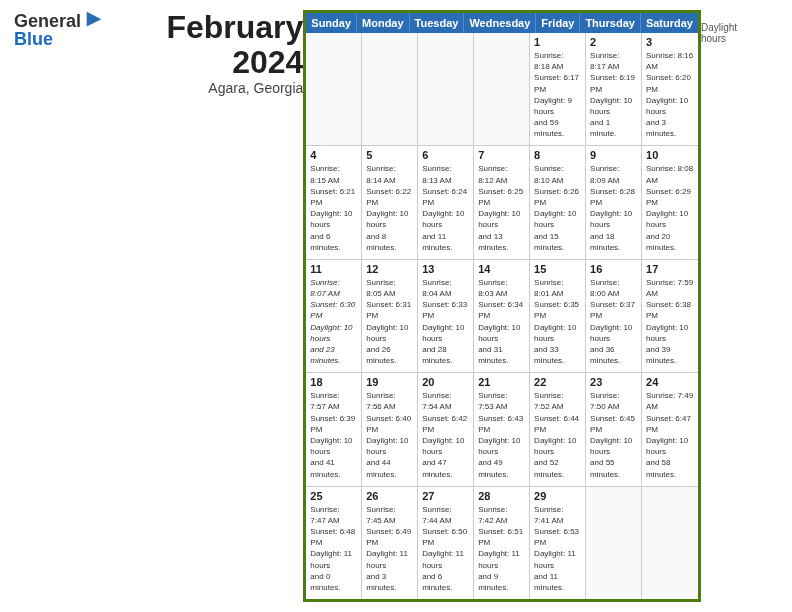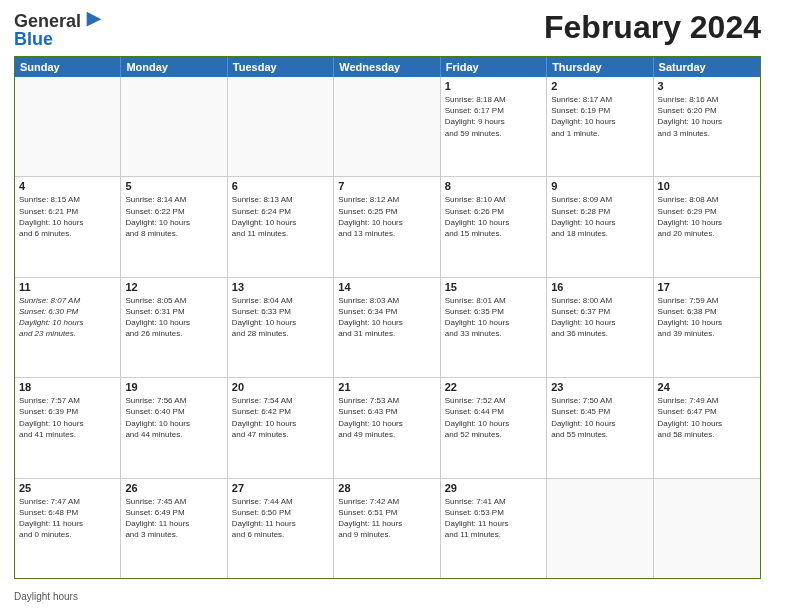--- a/index.html
+++ b/index.html
@@ -8,21 +8,21 @@
       background: #fff;
       width: 792px;
       height: 612px;
       overflow: hidden;
     }
     .page {
       width: 792px;
       height: 612px;
       padding: 10px 31px 10px 14px;
       display: flex;
-      flex-direction: column;
+      flex-direction: row;
     }
     .header {
       display: flex;
       justify-content: space-between;
       align-items: flex-start;
       margin-bottom: 6px;
     }
     .logo {
       display: flex;
       align-items: center;
@@ -44,21 +44,21 @@
       line-height: 1.1;
     }
     .subtitle {
       font-size: 14px;
       color: #444;
     }
     .calendar {
       flex: 1;
       display: flex;
       flex-direction: column;
-      border: 1px solid #4d7c0f;
+      border: 3px solid #4d7c0f;
     }
     .cal-header-row {
       display: grid;
       grid-template-columns: repeat(7, 1fr);
       background: #2a6db5;
     }
     .cal-header-cell {
       color: #fff;
       font-size: 11px;
       font-weight: bold;
@@ -119,20 +119,21 @@
           <span class="logo-general" style="font-size:18px;font-weight:bold;">General</span>
           <svg class="logo-icon" viewBox="0 0 24 24">
             <polygon points="4,2 20,10 4,18" fill="#2a6db5"></polygon>
           </svg>
         </div>
         <div class="logo-blue" style="font-size:18px;font-weight:bold;margin-top:-3px;">Blue</div>
       </div>
     </div>
     <div class="title-block">
       <div class="main-title">February 2024</div>
+      <div class="subtitle">Agara, Georgia</div>
     </div>
   </div>
 
   <div class="calendar">
     <div class="cal-header-row" id="cal-header">
         <div class="cal-header-cell">Sunday</div>
         <div class="cal-header-cell">Monday</div>
         <div class="cal-header-cell">Tuesday</div>
         <div class="cal-header-cell">Wednesday</div>
         <div class="cal-header-cell">Friday</div>

